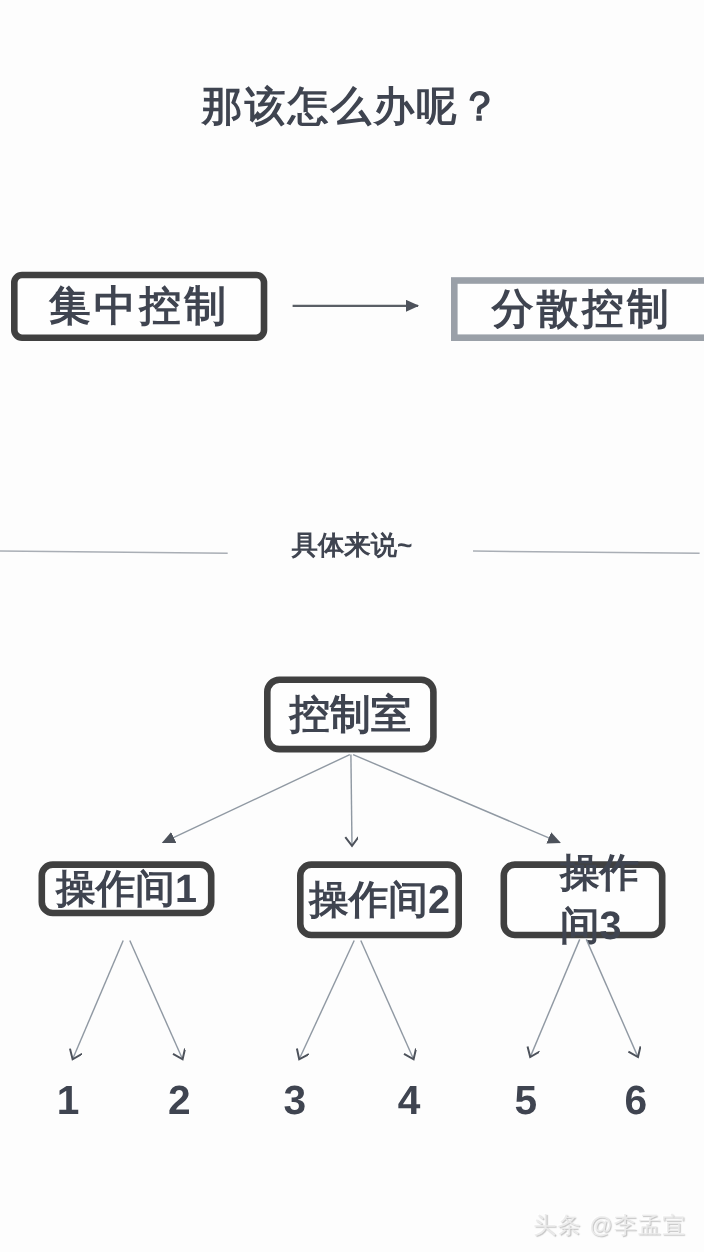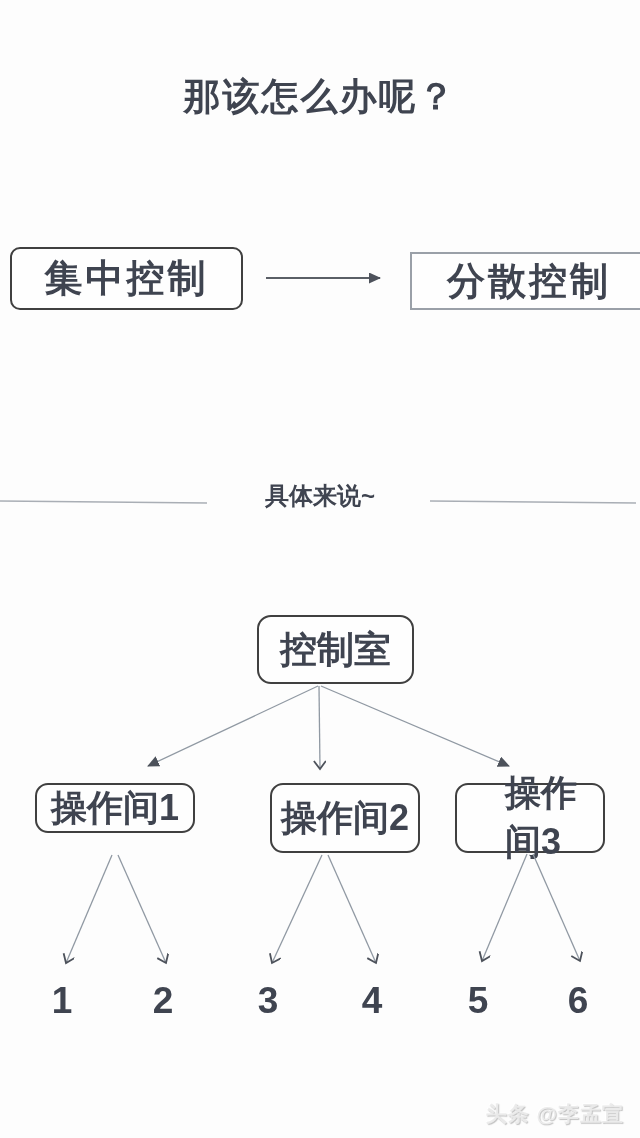--- a/index.html
+++ b/index.html
@@ -19,28 +19,28 @@
     font-weight: bold;
     letter-spacing: 2px;
     color: #3f4450;
   }
   .node {
     position: absolute;
     display: flex;
     align-items: center;
     justify-content: center;
     background: #fefefe;
-    border: 2px solid #404040;
+    border: 6px solid #404040;
     font-weight: bold;
     color: #3f4450;
     box-sizing: border-box;
   }
   .box-centralized { left: 10px; top: 247px; width: 233px; height: 63px; font-size: 38px; border-radius: 10px; letter-spacing: 3px; }
   .box-distributed { left: 410px; top: 252px; width: 238px; height: 58px; font-size: 38px; letter-spacing: 3px; border-color: #9aa0a8; }
-  .box-control-room { left: 257px; top: 615px; width: 157px; height: 69px; font-size: 37px; border-radius: 14px; }
+  .box-control-room { left: 240px; top: 615px; width: 157px; height: 69px; font-size: 37px; border-radius: 14px; }
   .box-op1 { left: 35px;  top: 783px; width: 160px; height: 50px; font-size: 36px; border-radius: 13px; }
   .box-op2 { left: 250px; top: 783px; width: 150px; height: 70px; font-size: 36px; border-radius: 13px; margin-left: 20px; }
   .box-op3 { left: 455px; top: 783px; width: 150px; height: 70px; font-size: 36px; border-radius: 13px; padding-left: 48px; }
   .divider-label {
     position: absolute;
     left: 0; top: 480px; width: 640px;
     text-align: center;
     font-size: 24px;
     font-weight: bold;
     color: #3f4450;
@@ -64,21 +64,21 @@
   .connector-layer {
     position: absolute;
     left: 0; top: 0;
     width: 640px; height: 1138px;
     pointer-events: none;
   }
   .watermark {
     position: absolute;
     right: 16px; top: 1100px;
     font-size: 21px;
-    font-weight: bold;
+    font-weight: normal;
     color: rgba(235,235,235,0.95);
     text-shadow: 1px 1px 1px rgba(120,120,120,0.45), -1px -1px 1px rgba(255,255,255,0.9);
     letter-spacing: 1px;
   }
 </style>
 </head>
 <body>
 
 <div class="page-title">那该怎么办呢？</div>
 

